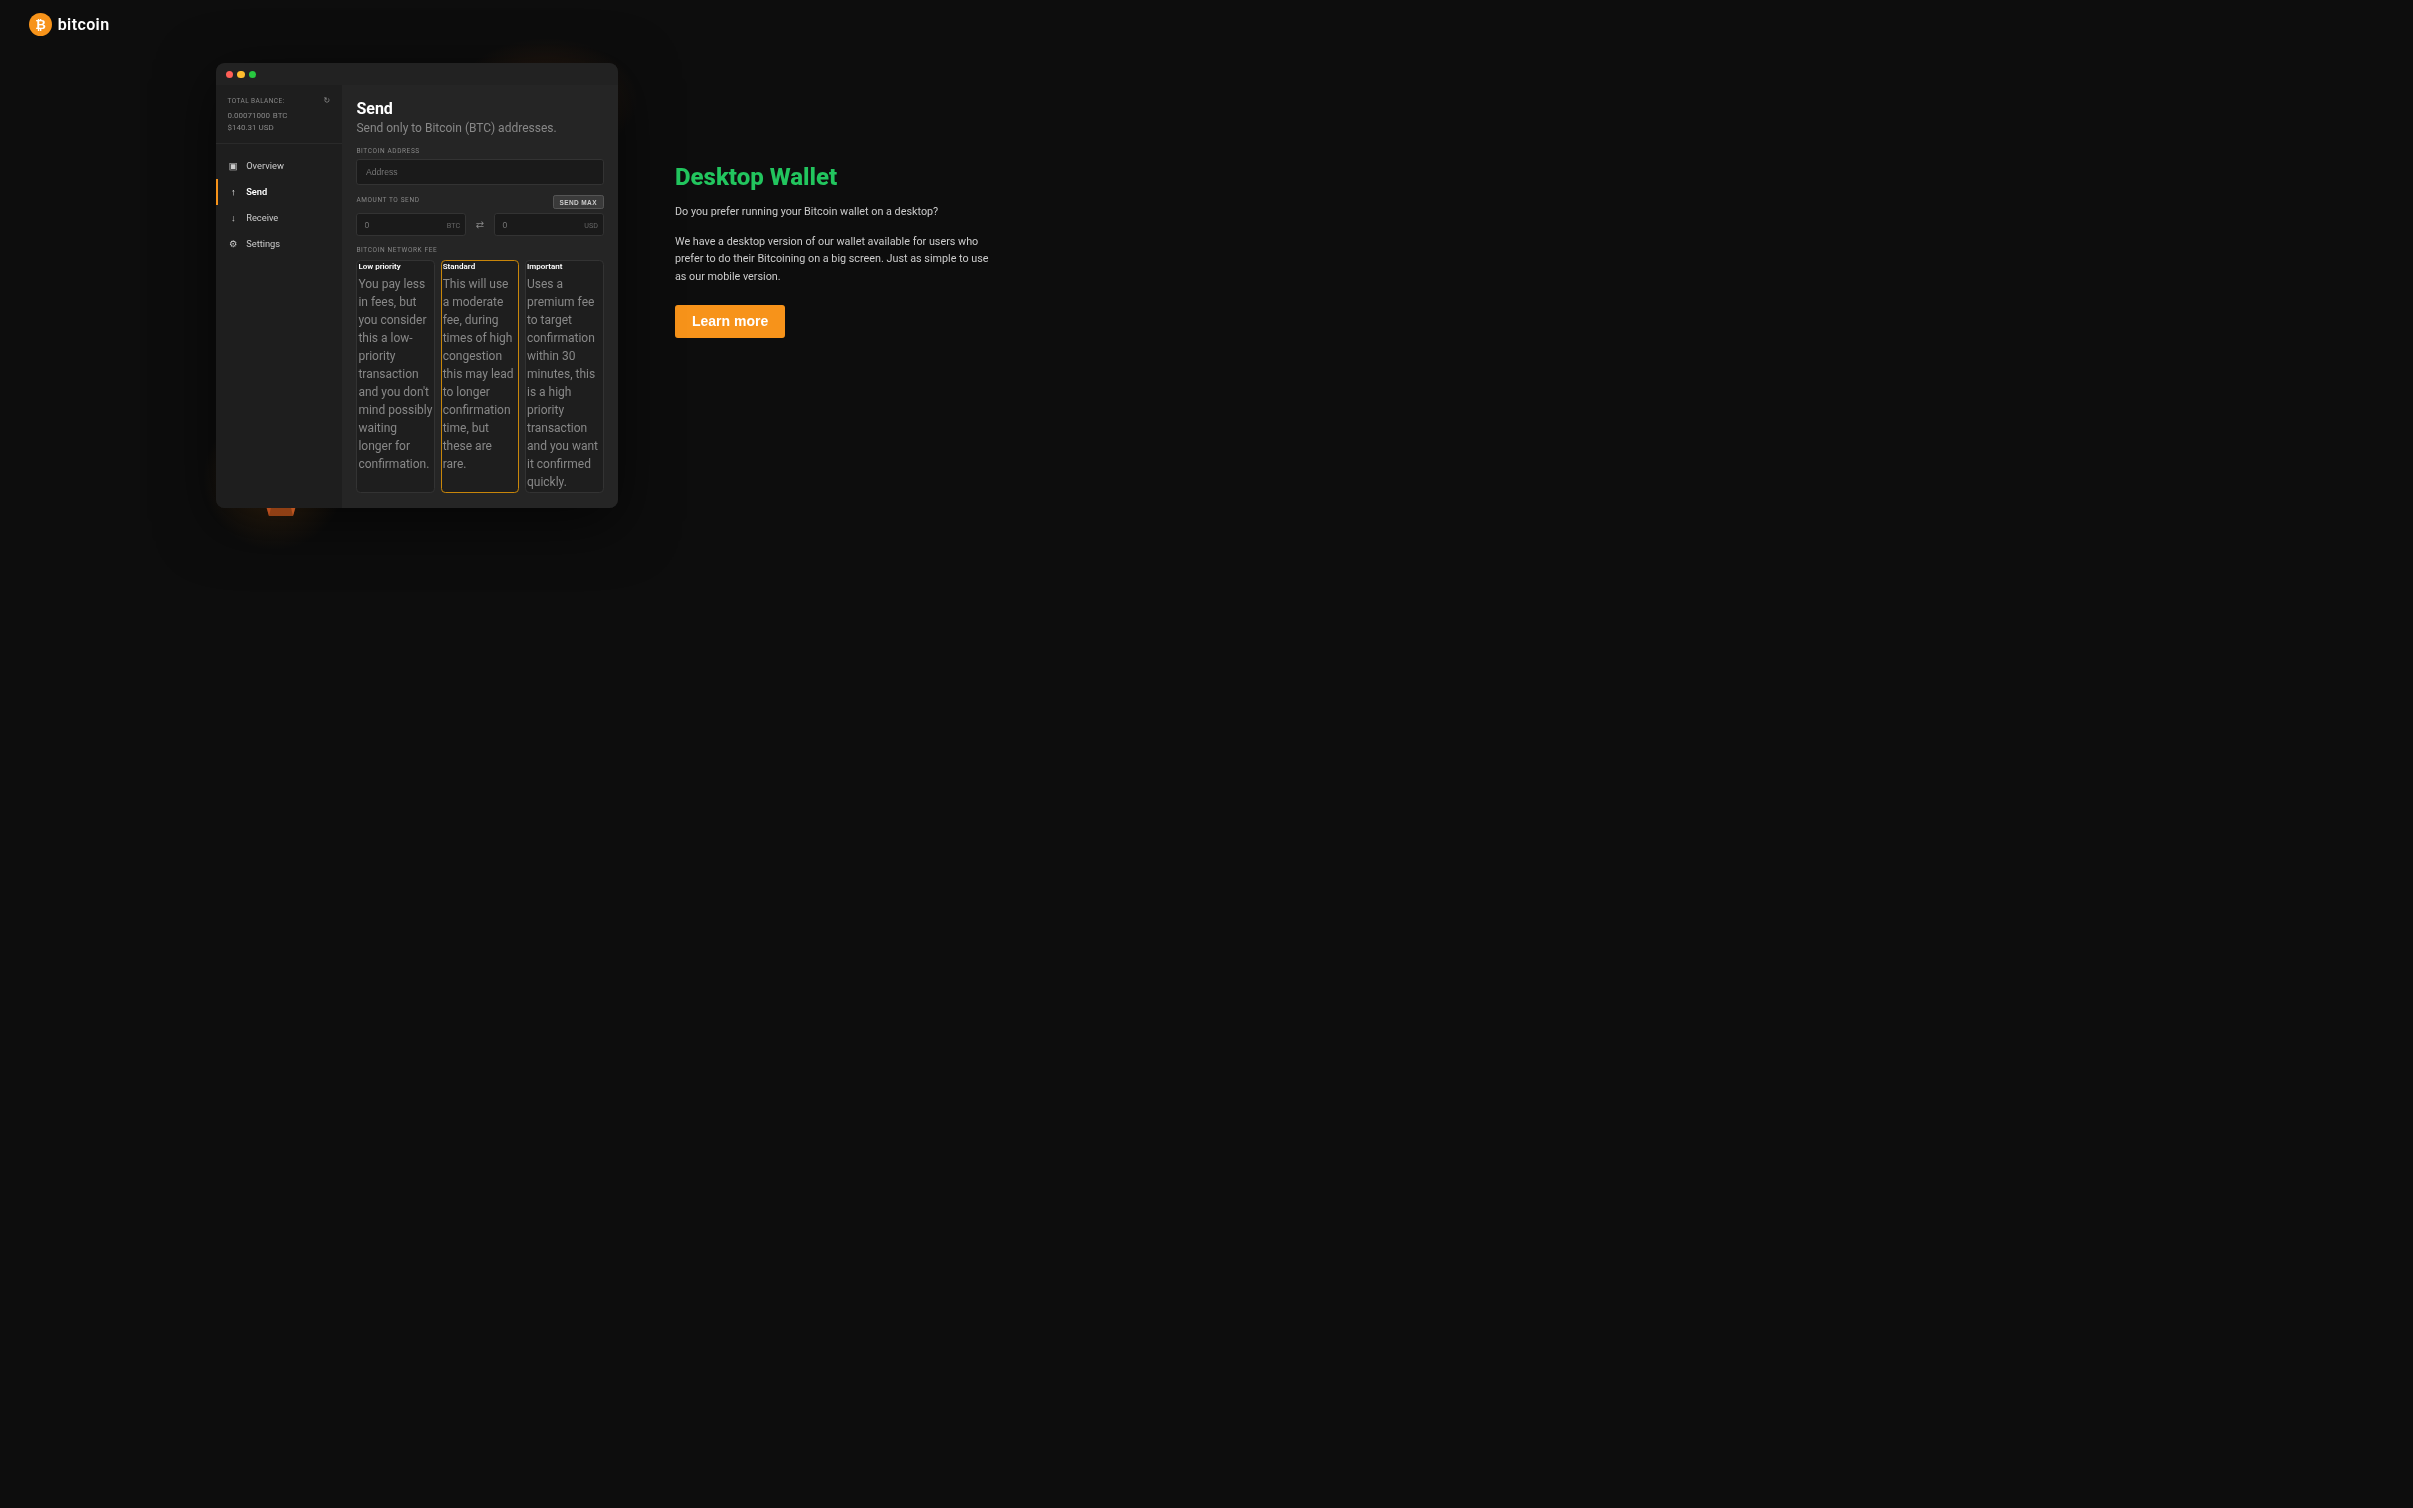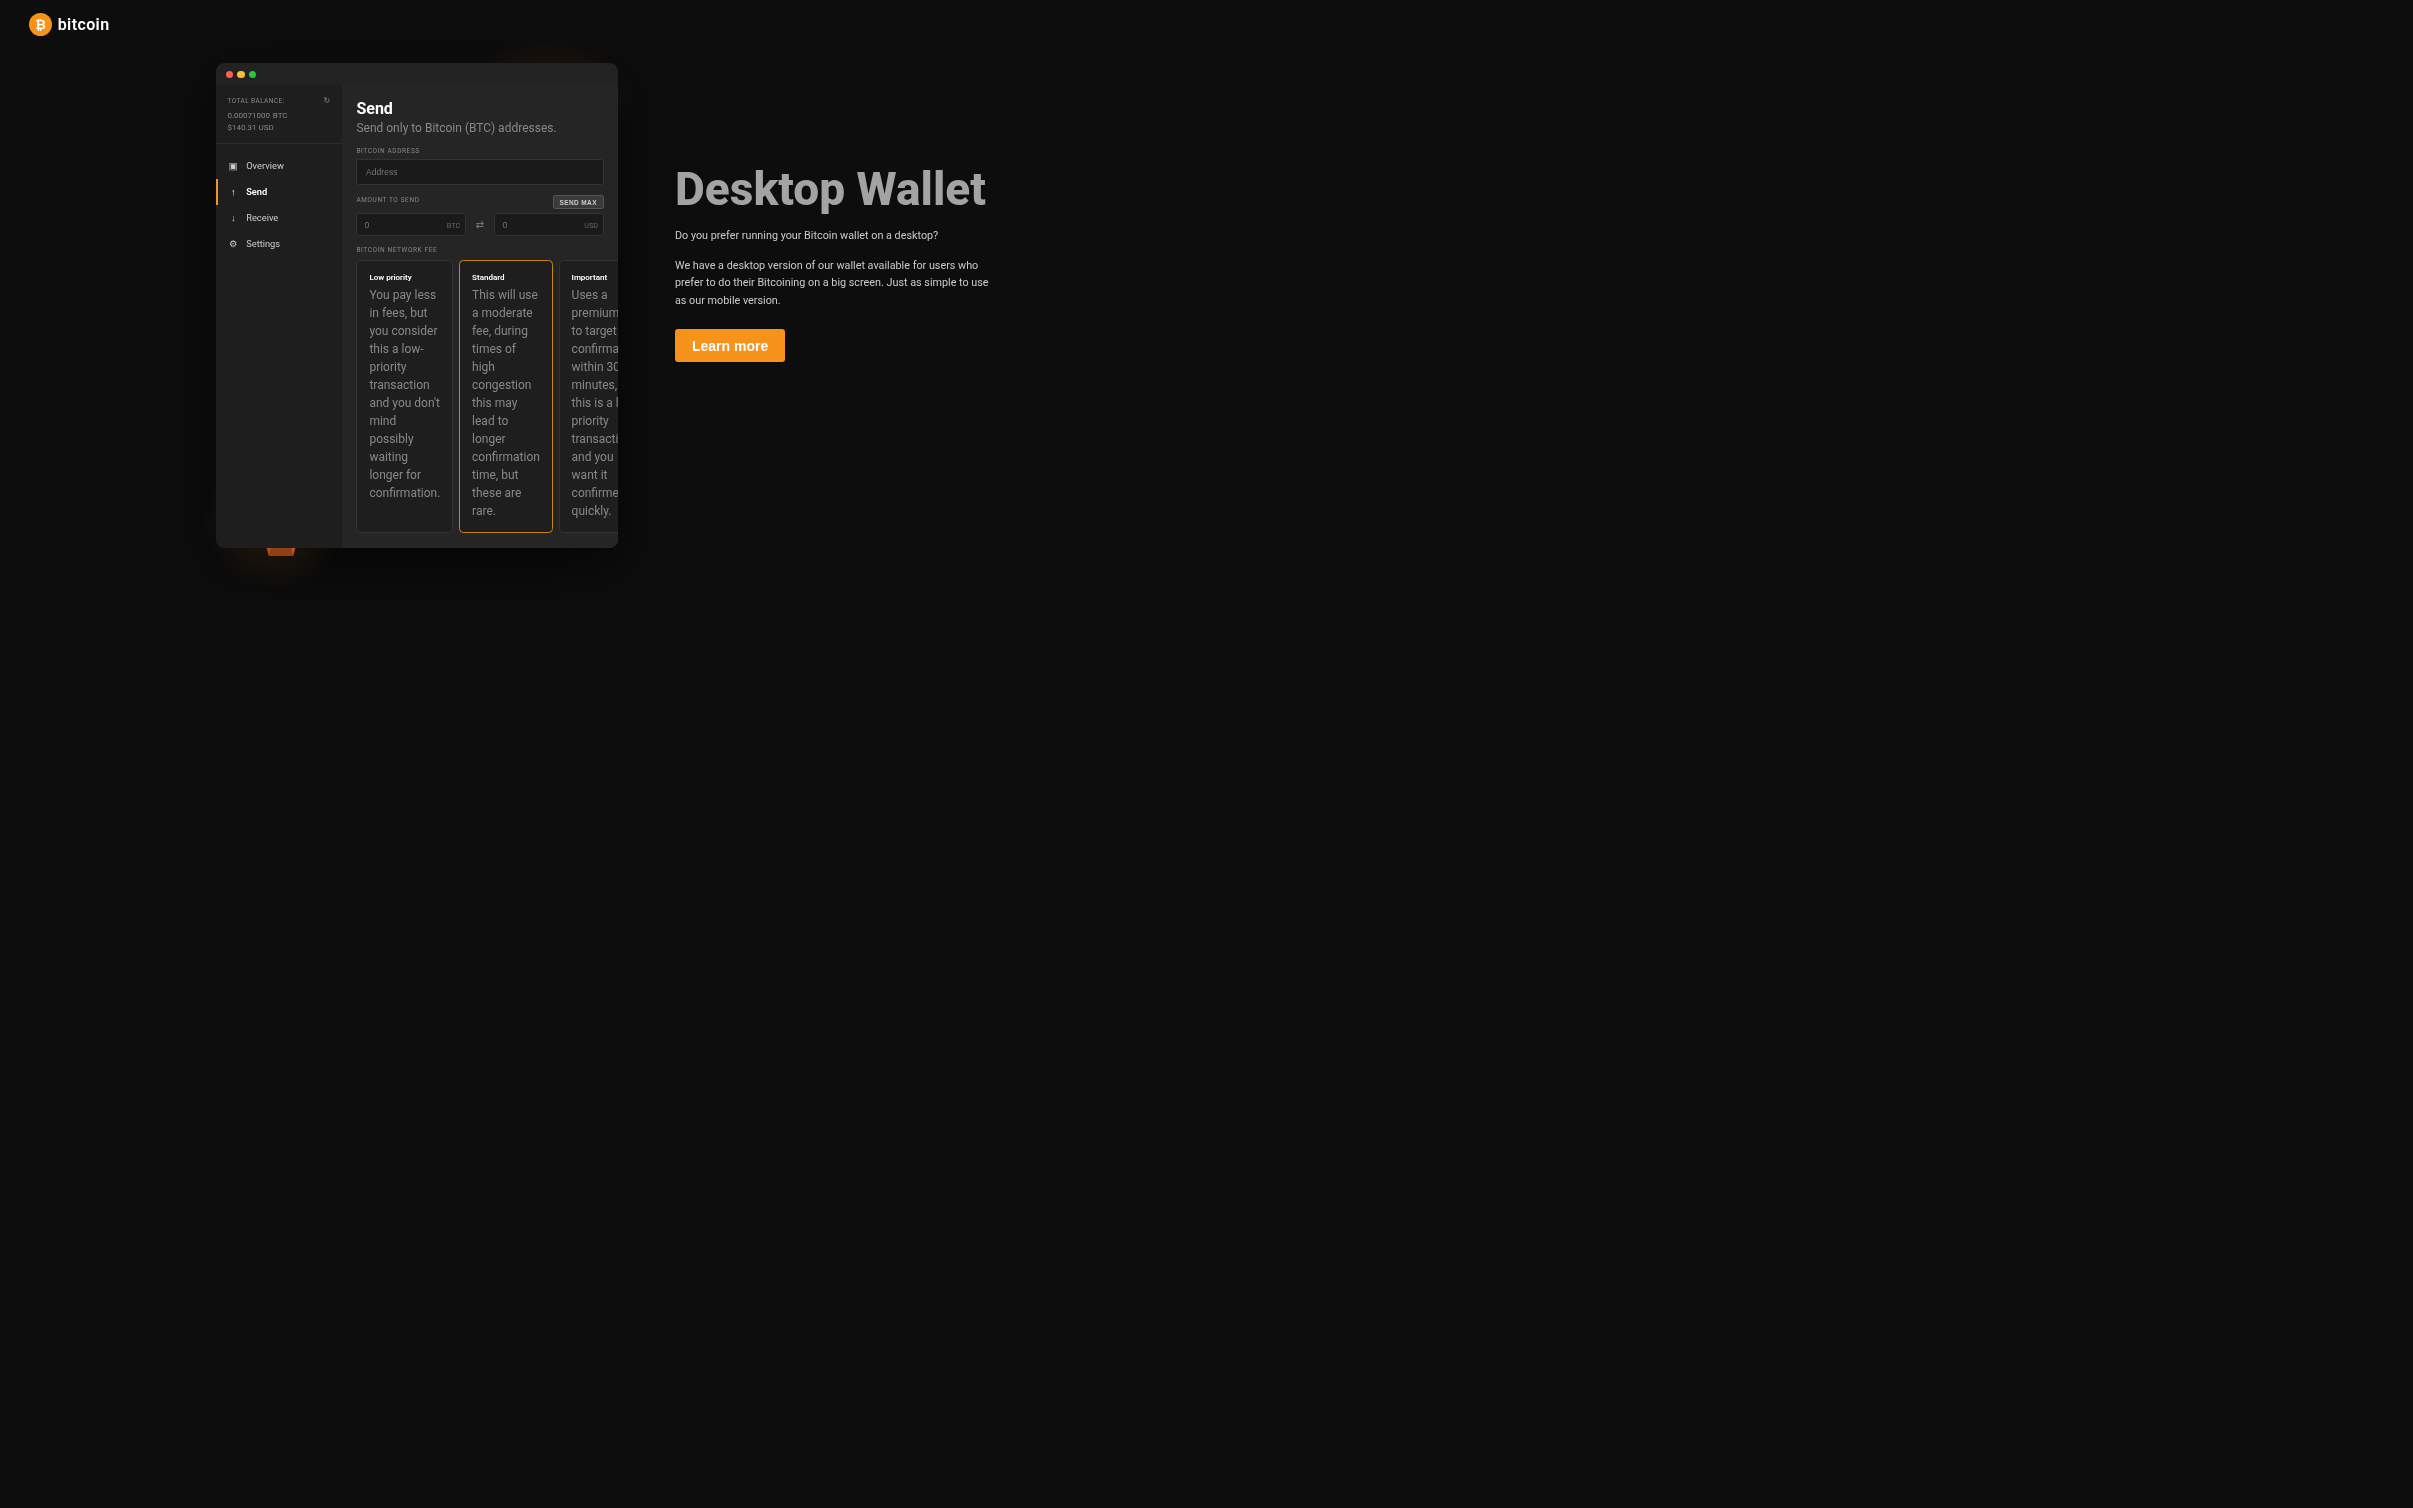--- a/index.html
+++ b/index.html
@@ -330,21 +330,21 @@
     .fee-options {
       display: flex;
       gap: 5.7px;
     }
 
     .fee-card {
       flex: 1;
       background: #1e1e1e;
       border: 0.7px solid #333;
       border-radius: 4.3px;
-      padding: 12px;
+      padding: 1px;
       cursor: pointer;
     }
 
     .fee-card.selected {
       border-color: #c8860a;
       background: #1e1e1e;
     }
 
     .fee-card-title {
       font-size: 8px;
@@ -359,23 +359,23 @@
       line-height: 1.5;
     }
 
     
     .desktop-wallet-info {
       max-width: 316px;
       padding-top: 101px;
     }
 
     .dw-title {
-      font-size: 46px;
+      font-size: 24px;
       font-weight: 800;
-      color: #a3a3a3;
+      color: #22c55e;
       line-height: 1.1;
       margin-bottom: 13px;
     }
 
     .dw-question {
       font-size: 10.8px;
       color: #cccccc;
       margin-bottom: 13px;
       line-height: 1.5;
     }

